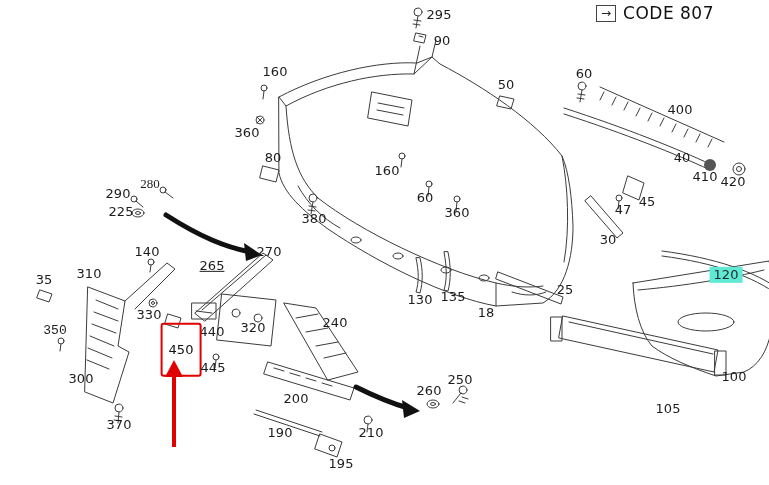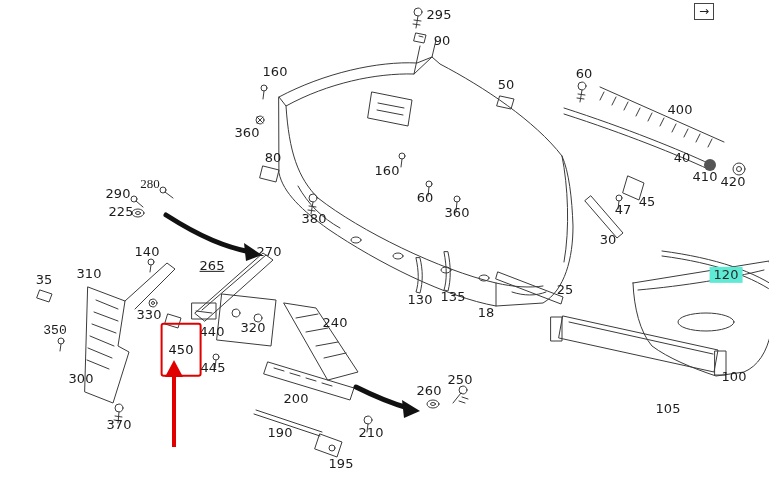--- a/index.html
+++ b/index.html
@@ -273,15 +273,16 @@
       <div class="part-label" style="left: 355px; top: 433px;">210</div>
       <div class="part-label" style="left: 413px; top: 391px;">260</div>
       <div class="part-label" style="left: 444px; top: 380px;">250</div>
       <div class="part-label" style="left: 404px; top: 300px;">130</div>
       <div class="part-label" style="left: 437px; top: 297px;">135</div>
       <div class="part-label" style="left: 470px; top: 313px;">18</div>
     </div>
 
   <div class="code-header">
     <span class="code-arrow-box">→</span>
+    <span class="code-text">CODE 807</span>
   </div>
 
 </div>
 
 </body></html>

